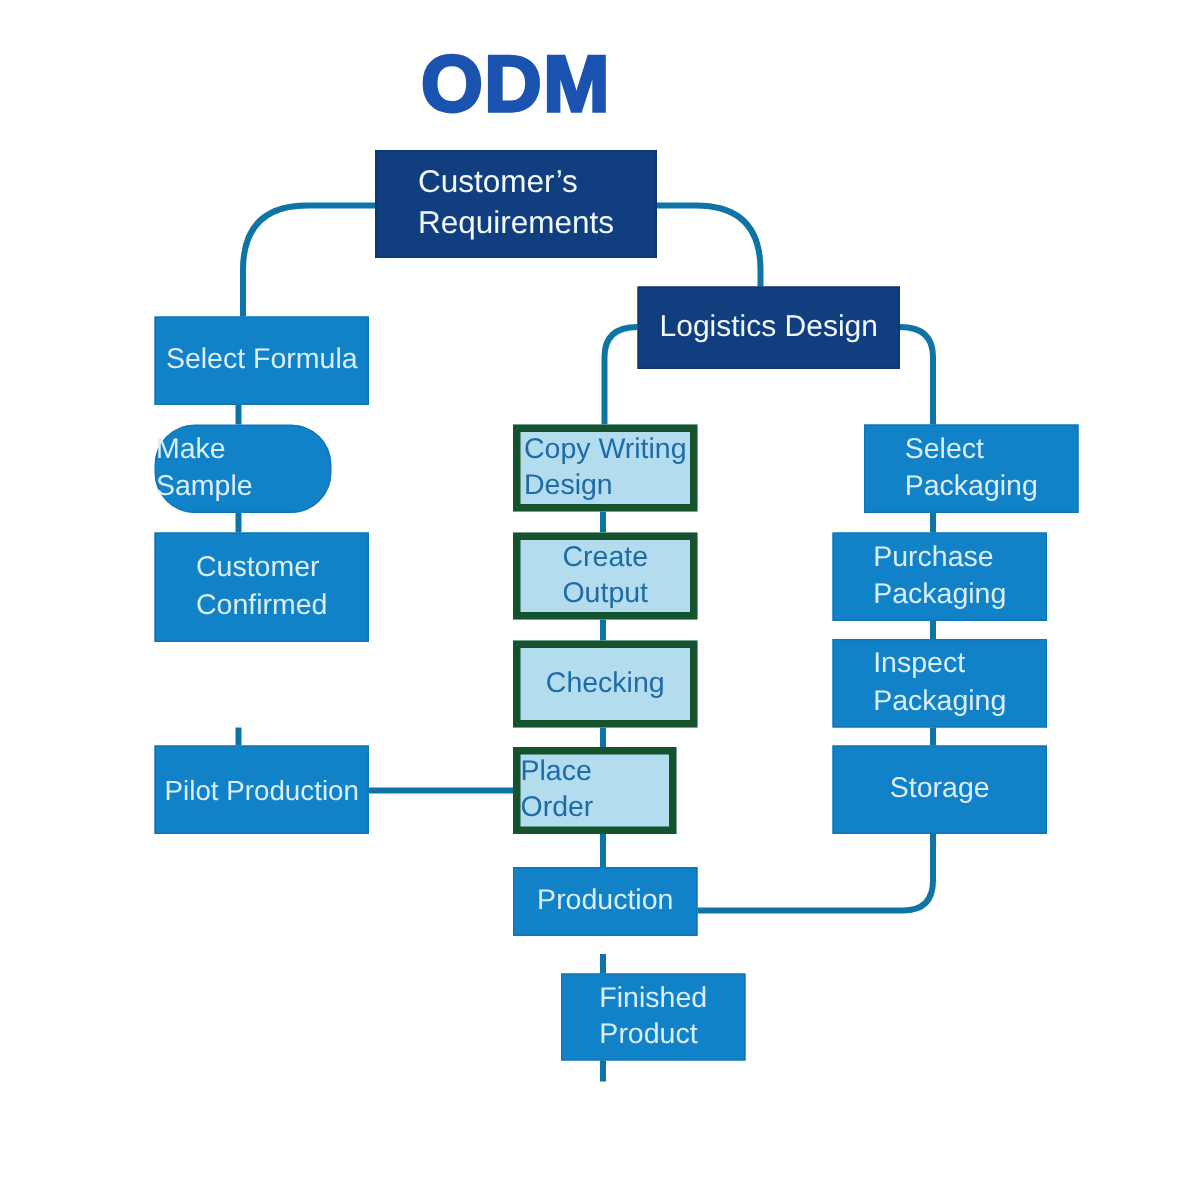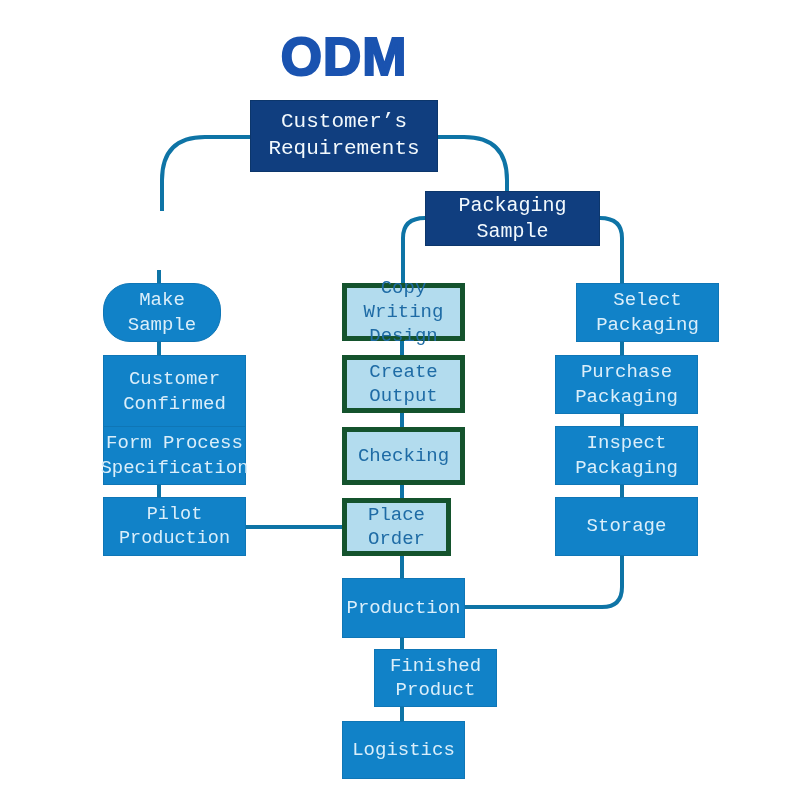--- a/index.html
+++ b/index.html
@@ -40,25 +40,23 @@
     color: var(--title);
     -webkit-text-stroke: 2.2px var(--title);
     z-index: 2;
   }
   .node {
     position: absolute;
     z-index: 1;
     display: flex;
     align-items: center;
     justify-content: center;
-    text-align: center;
     white-space: pre-line;
     line-height: 1.28;
     font-size: 19px;
-    font-family: Liberation Mono, monospace;
   }
   .node.dark {
     background: var(--dark-box);
     color: var(--box-text);
     border: 1px solid #0c3possible6b;
   }
   .node.dark { border: 1px solid #0c366b; }
   .node.blue {
     background: var(--blue-box);
     color: #daeefa;
@@ -77,21 +75,21 @@
   .n-make-sample      { left: 103px; top: 283px; width: 118px; height: 59px; border-radius: 27px; }
   .n-customer-confirmed { left: 103px; top: 355px; width: 143px; height: 73px; }
   .n-form-process     { left: 103px; top: 426px; width: 143px; height: 59px; }
   .n-pilot-production { left: 103px; top: 497px; width: 143px; height: 59px; font-size: 18.5px; }
   
   .n-copy-writing { left: 342px; top: 283px; width: 123px; height: 58px; }
   .n-create-output { left: 342px; top: 355px; width: 123px; height: 58px; }
   .n-checking     { left: 342px; top: 427px; width: 123px; height: 58px; }
   .n-place-order  { left: 342px; top: 498px; width: 109px; height: 58px; }
   
-  .n-production       { left: 342px; top: 578px; width: 123px; height: 60px; }
+  .n-production       { left: 342px; top: 578px; width: 123px; height: 46px; }
   .n-finished-product { left: 342px; top: 649px; width: 123px; height: 58px; margin-left: 32px; }
   .n-logistics        { left: 342px; top: 721px; width: 123px; height: 58px; }
   
   .n-select-packaging   { left: 555px; top: 283px; width: 143px; height: 59px; margin-left: 21px; }
   .n-purchase-packaging { left: 555px; top: 355px; width: 143px; height: 59px; }
   .n-inspect-packaging  { left: 555px; top: 426px; width: 143px; height: 59px; }
   .n-storage            { left: 555px; top: 497px; width: 143px; height: 59px; }
 </style>
 </head>
 <body>
@@ -121,40 +119,38 @@
     <path d="M622 485 V497" stroke="#0e74a6"></path>
 
     <path d="M246 527 H342" stroke="#0e74a6"></path>
     <path d="M622 555 V587 Q622 607 602 607 H465" stroke="#0e74a6"></path>
   </svg>
 
   <div class="page-title">ODM</div>
 
   <div class="node dark n-customers-requirements">Customer’s
 Requirements</div>
-  <div class="node dark n-packaging-design">Packaging Sample</div>
+  <div class="node dark n-packaging-design">Logistics Design</div>
 
+  <div class="node blue n-select-formula">Select Formula</div>
   <div class="node blue n-make-sample">Make Sample</div>
   <div class="node blue n-customer-confirmed">Customer
 Confirmed</div>
-  <div class="node blue n-form-process">Form Process
-Specification</div>
   <div class="node blue n-pilot-production">Pilot Production</div>
 
   <div class="node light n-copy-writing">Copy Writing
 Design</div>
   <div class="node light n-create-output">Create
 Output</div>
   <div class="node light n-checking">Checking</div>
   <div class="node light n-place-order">Place Order</div>
 
   <div class="node blue n-production">Production</div>
   <div class="node blue n-finished-product">Finished
 Product</div>
-  <div class="node blue n-logistics">Logistics</div>
 
   <div class="node blue n-select-packaging">Select
 Packaging</div>
   <div class="node blue n-purchase-packaging">Purchase
 Packaging</div>
   <div class="node blue n-inspect-packaging">Inspect
 Packaging</div>
   <div class="node blue n-storage">Storage</div>
 
 </div>

